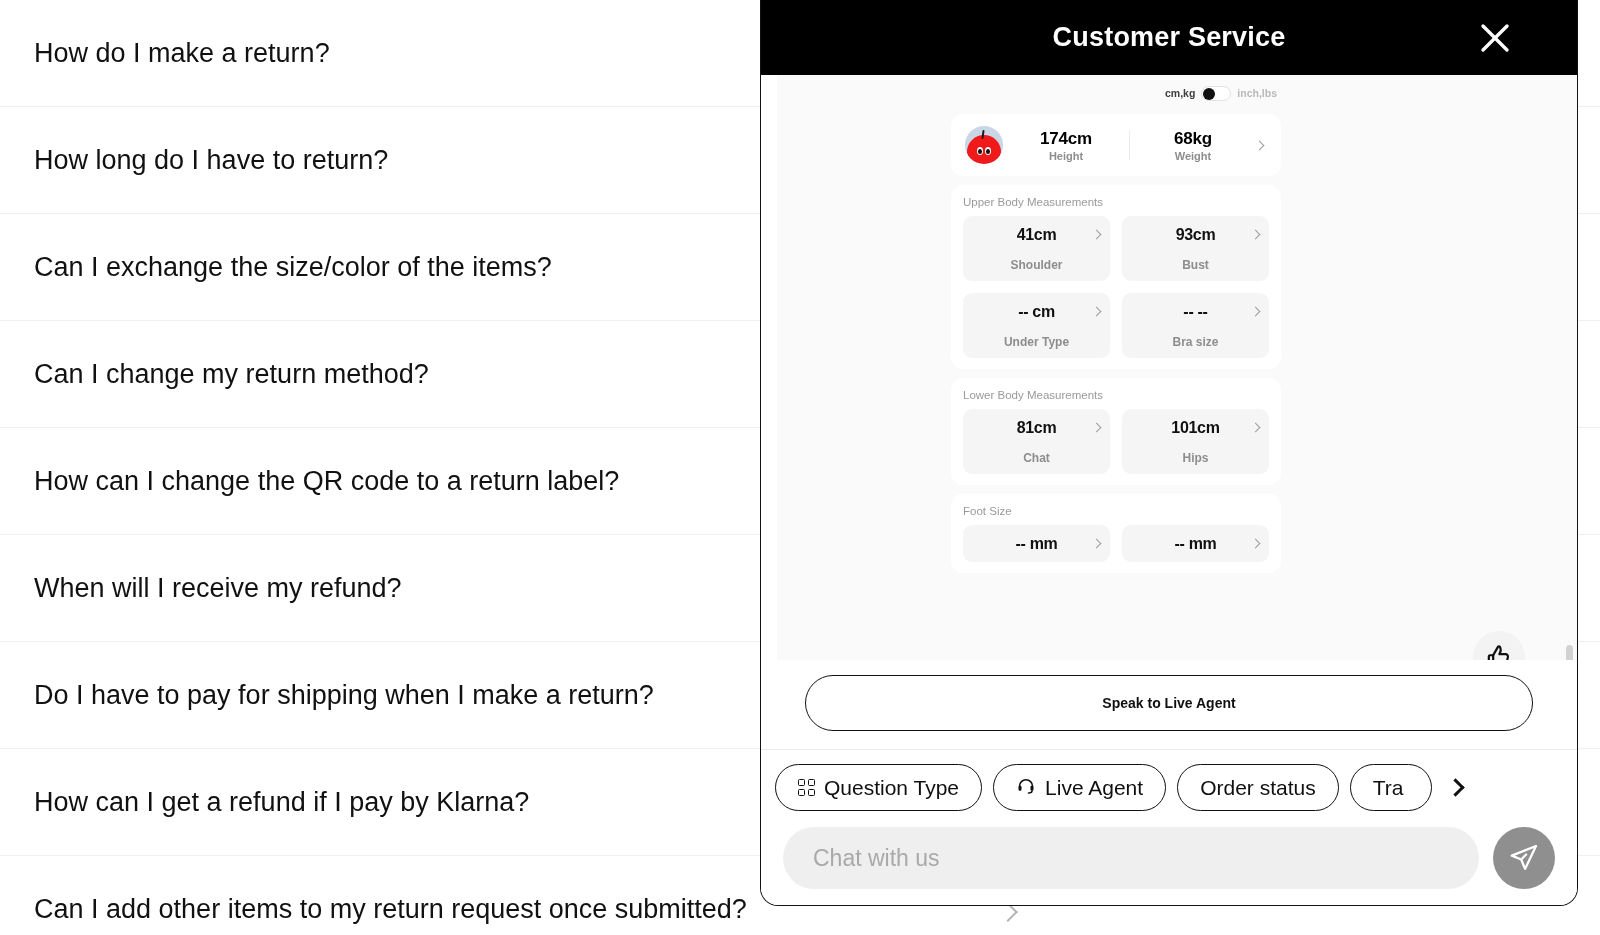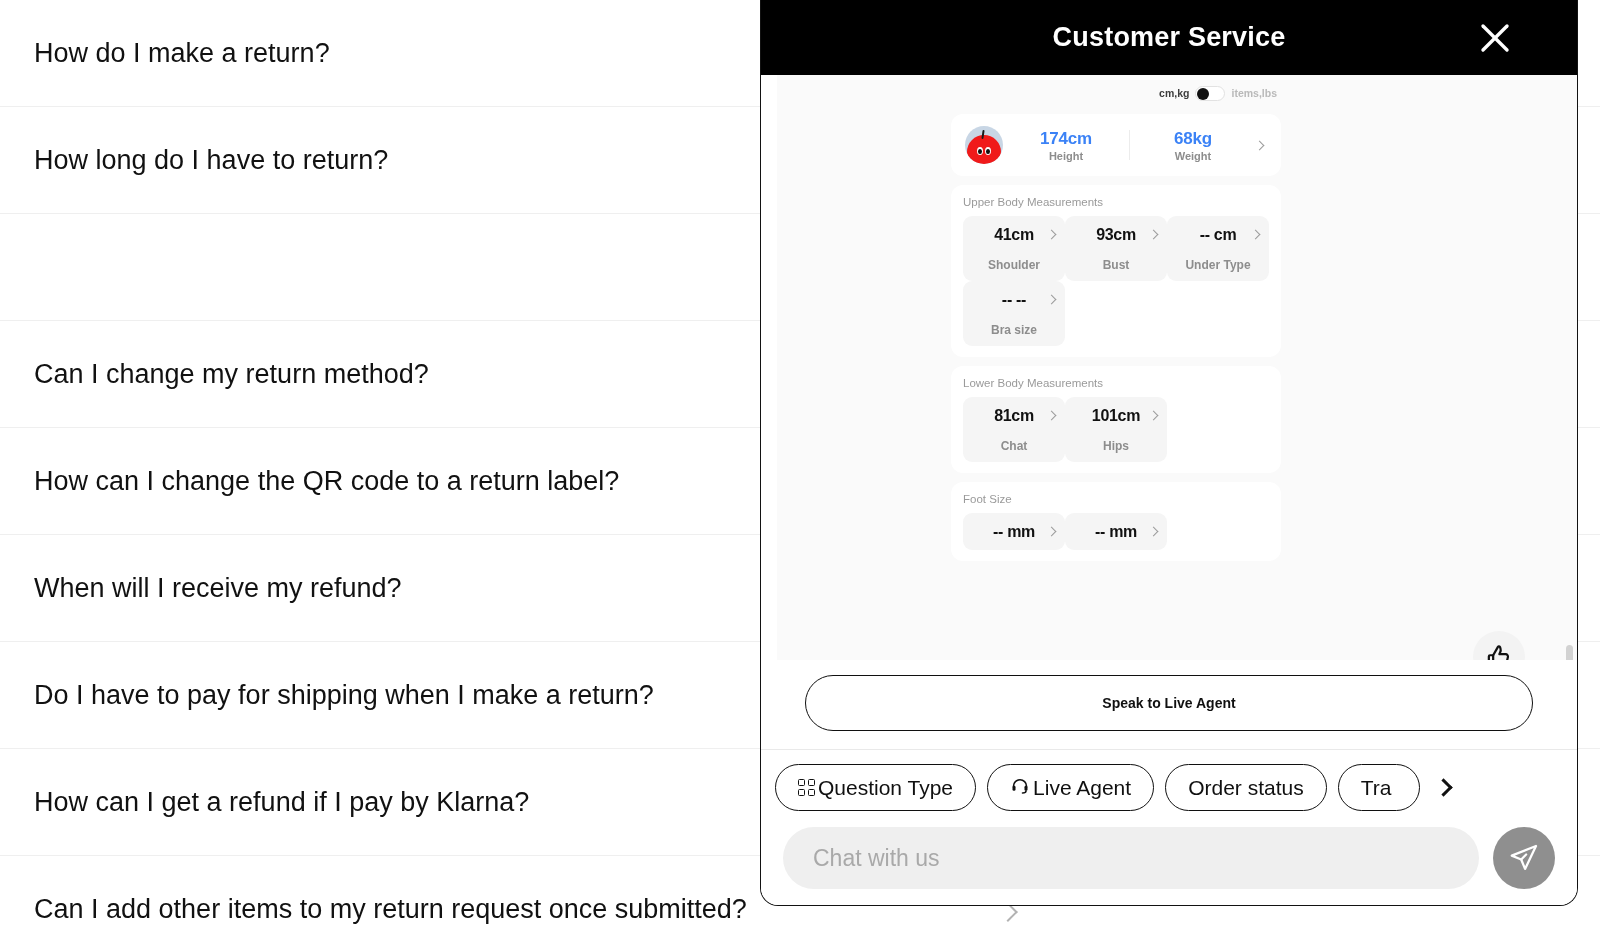--- a/index.html
+++ b/index.html
@@ -119,32 +119,32 @@
   .avatar .eye { position:absolute; width:6px; height:8px; background:#fff; border-radius:50%; }
   .avatar .eye::after {
     content:""; position:absolute; left:1px; top:1.5px;
     width:4px; height:5.5px; background:#111; border-radius:50%;
   }
   .avatar .eye.l { left: 12px; top: 21px; }
   .avatar .eye.r { left: 20px; top: 21px; }
 
   .profile-metrics { flex:1 1 auto; display:flex; align-items:center; }
   .metric { flex:1 1 0; text-align:center; }
-  .metric .val { font-size: 17px; font-weight:800; color:#3b82f6; letter-spacing:-.2px; }
+  .metric .val { font-size: 17px; font-weight:800; color:#000000; letter-spacing:-.2px; }
   .metric .lbl { font-size: 11px; font-weight:700; color:#8d8d8d; margin-top:1px; }
   .v-divider { width:1px; height:30px; background:#ececec; }
   .chev {
     width: 7px; height: 7px;
     border-right: 1.6px solid #9b9b9b; border-top: 1.6px solid #9b9b9b;
     rotate: 45deg; flex: 0 0 auto;
   }
   .profile-card > .chev { margin-right: 8px; }
 
   .card-title { font-size: 11.5px; font-weight:400; color:#9a9a9a; margin-bottom: 8px; }
-  .grid2 { display:grid; grid-template-columns: 1fr 1fr 1fr; gap: 0; }
+  .grid2 { display:grid; grid-template-columns: 1fr 1fr; gap: 12px; }
   .tile {
     background:#f5f5f5; border-radius: 9px;
     padding: 10px 6px 9px 6px;
     position:relative;
     text-align:center;
   }
   .tile .val { font-size: 16px; font-weight:800; color:#111; letter-spacing:-.3px; }
   .tile .lbl { font-size: 12px; font-weight:700; color:#8d8d8d; margin-top:14px; }
   .tile .chev { position:absolute; right: 10px; top: 15px; }
 
@@ -193,21 +193,21 @@
     padding: 14px 0 16px 0;
   }
   .chips-row {
     display:flex; align-items:center; gap: 11px;
     padding: 0 14px 0 14px;
     overflow:hidden;
     position:relative;
   }
   .chip {
     flex: 0 0 auto;
-    display:flex; align-items:center; gap: 3px;
+    display:flex; align-items:center; gap: 9px;
     height: 47px; padding: 0 22px;
     border: 1.4px solid #101010; border-radius: 999px;
     background:#fff; color:#101010;
     font-size: 21px; white-space:nowrap;
     cursor:pointer;
   }
   .chip.truncated { padding-right: 0; width: 82px; overflow:hidden; }
   .chips-next {
     flex: 0 0 auto; margin-left: 2px;
     width: 26px; height: 26px; cursor:pointer;
@@ -250,20 +250,21 @@
   <div class="faq-list">
     <div class="faq-row">
       <div class="faq-text">How do I make a return?</div>
       <div class="faq-chevron"></div>
     </div>
     <div class="faq-row">
       <div class="faq-text">How long do I have to return?</div>
       <div class="faq-chevron"></div>
     </div>
     <div class="faq-row">
+      <div class="faq-text">Can I exchange the size/color of the items?</div>
       <div class="faq-chevron"></div>
     </div>
     <div class="faq-row">
       <div class="faq-text">Can I change my return method?</div>
       <div class="faq-chevron"></div>
     </div>
     <div class="faq-row">
       <div class="faq-text">How can I change the QR code to a return label?</div>
       <div class="faq-chevron"></div>
     </div>
@@ -300,21 +301,21 @@
     <div class="panel-body">
       <div class="scroll-area">
 
         <div class="card-stack">
 
           <div class="unit-toggle-row">
             <span class="unit-label">cm,kg</span>
             <span class="toggle">
                 <span class="knob"></span>
               </span>
-            <span class="unit-label off">items,lbs</span>
+            <span class="unit-label off">inch,lbs</span>
           </div>
 
           <div class="card profile-card">
             <div class="avatar">
               <div class="apple"></div>
               <div class="stem"></div>
               <div class="eye l"></div>
               <div class="eye r"></div>
             </div>
             <div class="profile-metrics">

